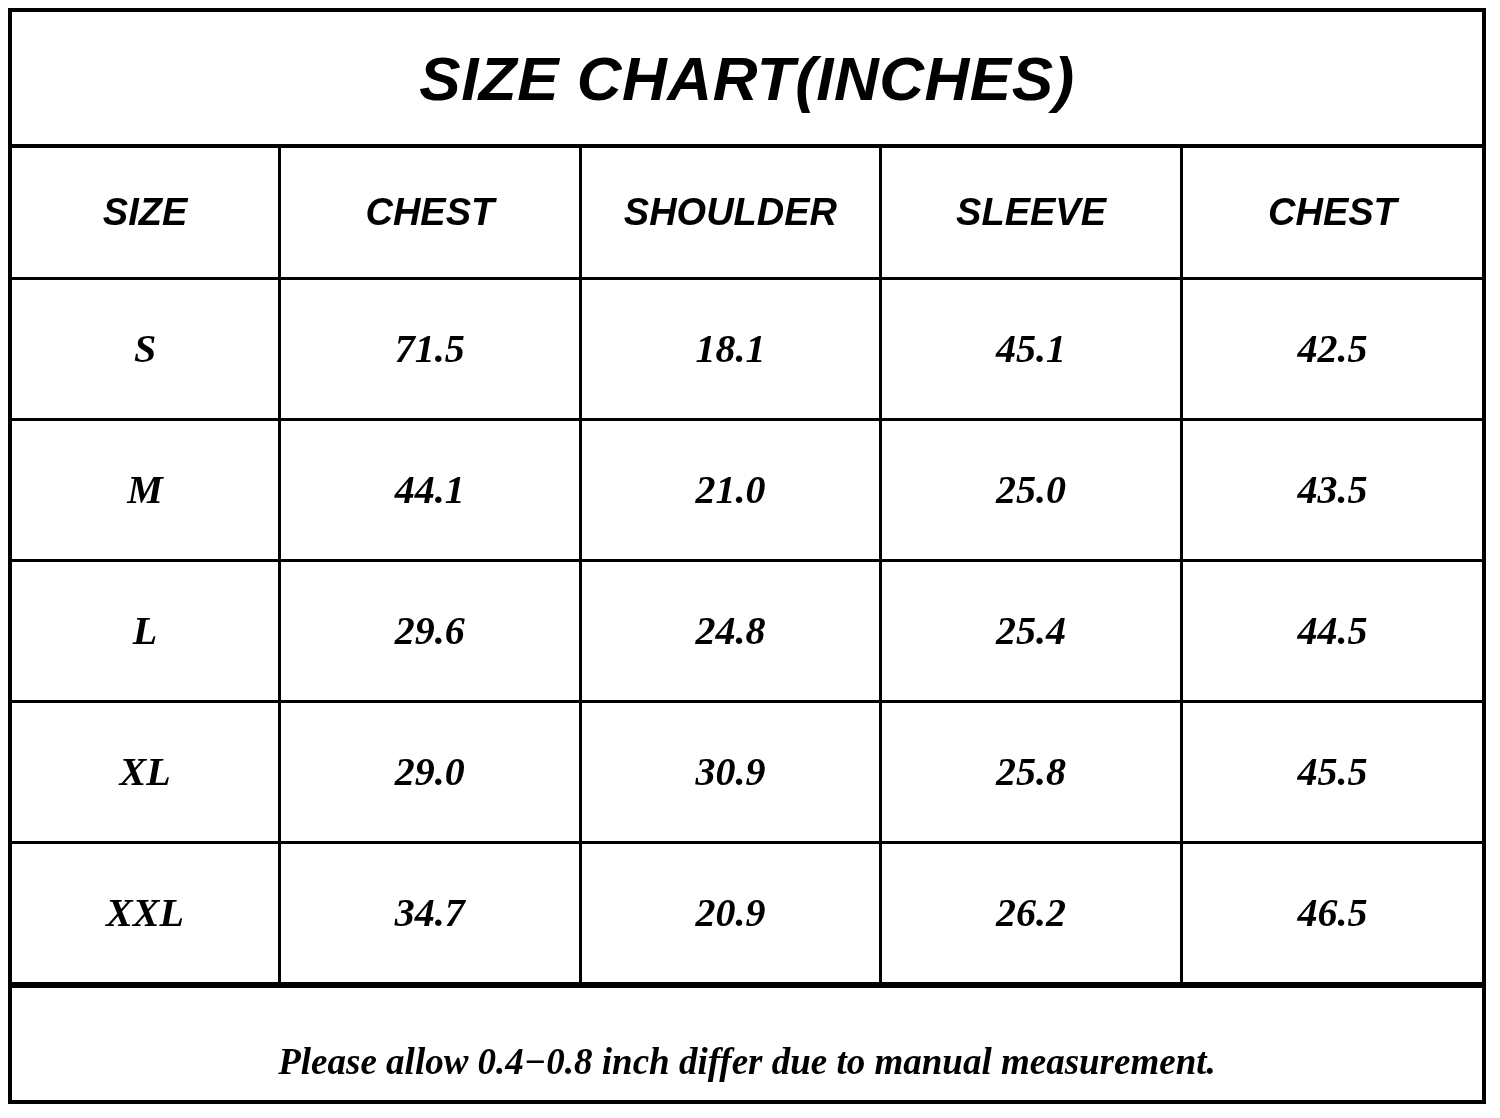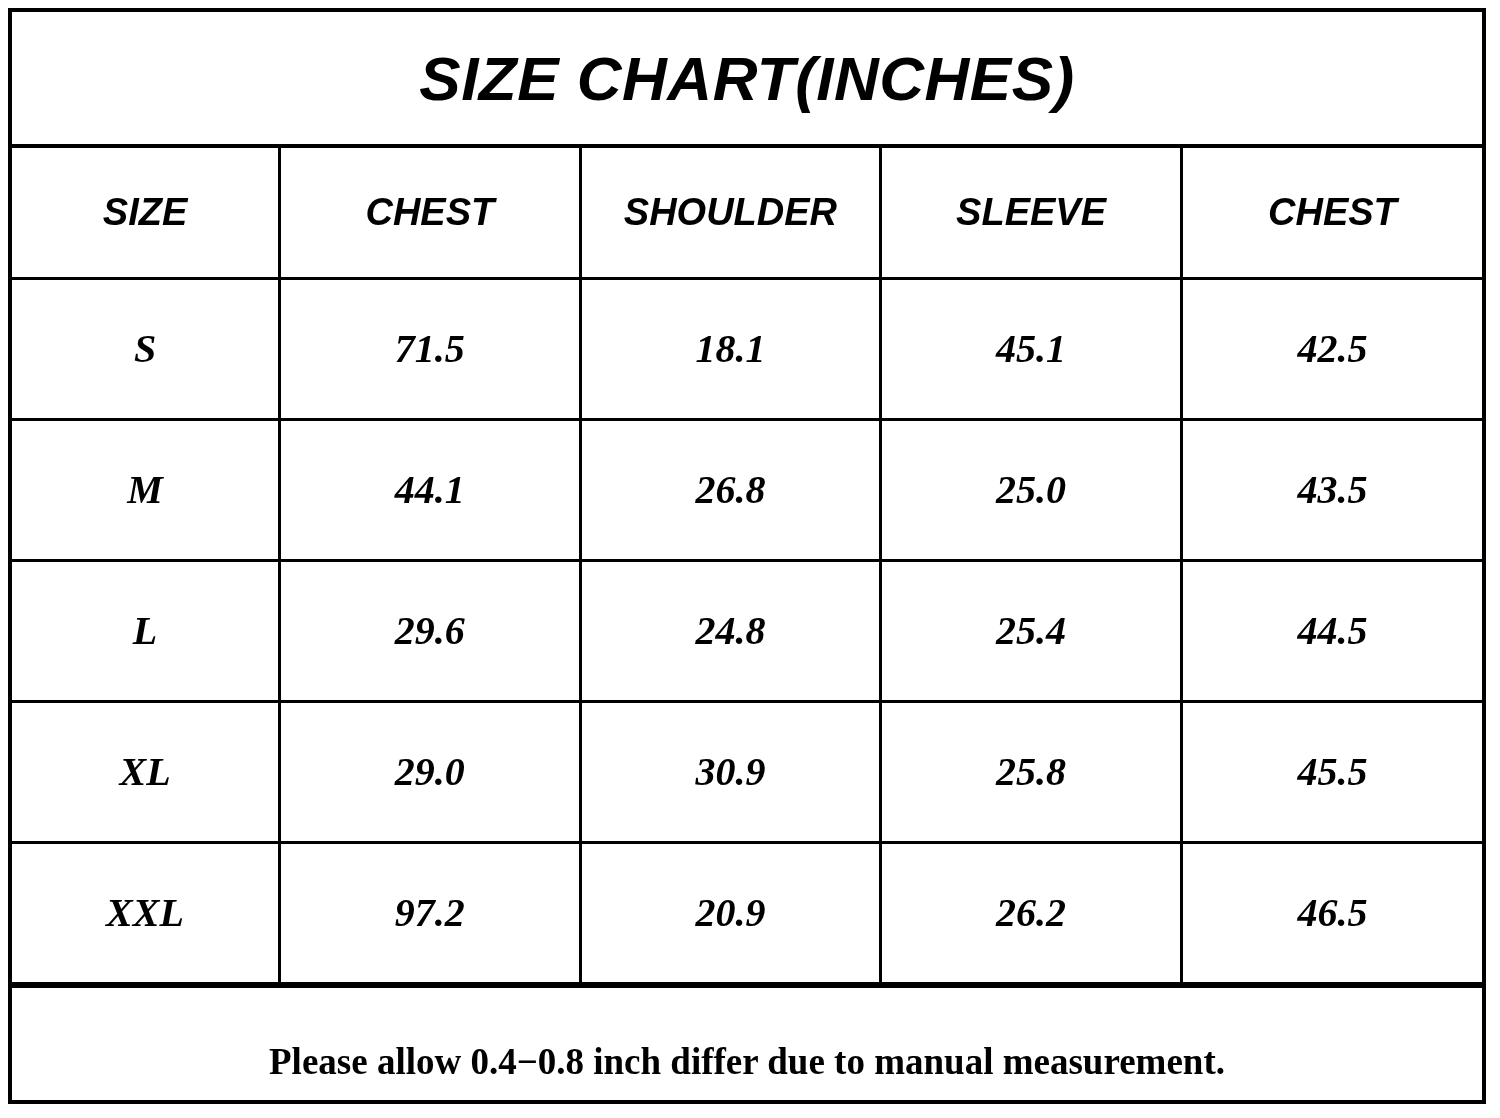--- a/index.html
+++ b/index.html
@@ -82,20 +82,21 @@
   .footer-bar {
     flex: 1;
     border-top: 3px solid #000000;
     display: flex;
     align-items: center;
     justify-content: center;
     box-sizing: border-box;
   }
   .footer-text {
     font-family: "Liberation Serif", serif;
+    font-style: italic;
     font-weight: bold;
     font-size: 37px;
     white-space: nowrap;
     margin-top: 36px;
   }
   .col-size { width: 18.2%; }
   .col-other { width: 20.45%; }
 </style>
 </head>
 <body>
@@ -118,41 +119,41 @@
     <tr class="data-row">
       <td class="col-size">S</td>
       <td class="col-other">71.5</td>
       <td class="col-other">18.1</td>
       <td class="col-other">45.1</td>
       <td class="col-other">42.5</td>
     </tr>
     <tr class="data-row">
       <td class="col-size">M</td>
       <td class="col-other">44.1</td>
-      <td class="col-other">26.8</td>
+      <td class="col-other">21.0</td>
       <td class="col-other">25.0</td>
       <td class="col-other">43.5</td>
     </tr>
     <tr class="data-row">
       <td class="col-size">L</td>
       <td class="col-other">29.6</td>
       <td class="col-other">24.8</td>
       <td class="col-other">25.4</td>
       <td class="col-other">44.5</td>
     </tr>
     <tr class="data-row">
       <td class="col-size">XL</td>
       <td class="col-other">29.0</td>
       <td class="col-other">30.9</td>
       <td class="col-other">25.8</td>
       <td class="col-other">45.5</td>
     </tr>
     <tr class="data-row">
       <td class="col-size">XXL</td>
-      <td class="col-other">97.2</td>
+      <td class="col-other">34.7</td>
       <td class="col-other">20.9</td>
       <td class="col-other">26.2</td>
       <td class="col-other">46.5</td>
     </tr>
   </tbody>
     </table>
 
   <div class="footer-bar">
     <div class="footer-text">Please allow 0.4−0.8 inch differ due to manual measurement.</div>
   </div>

